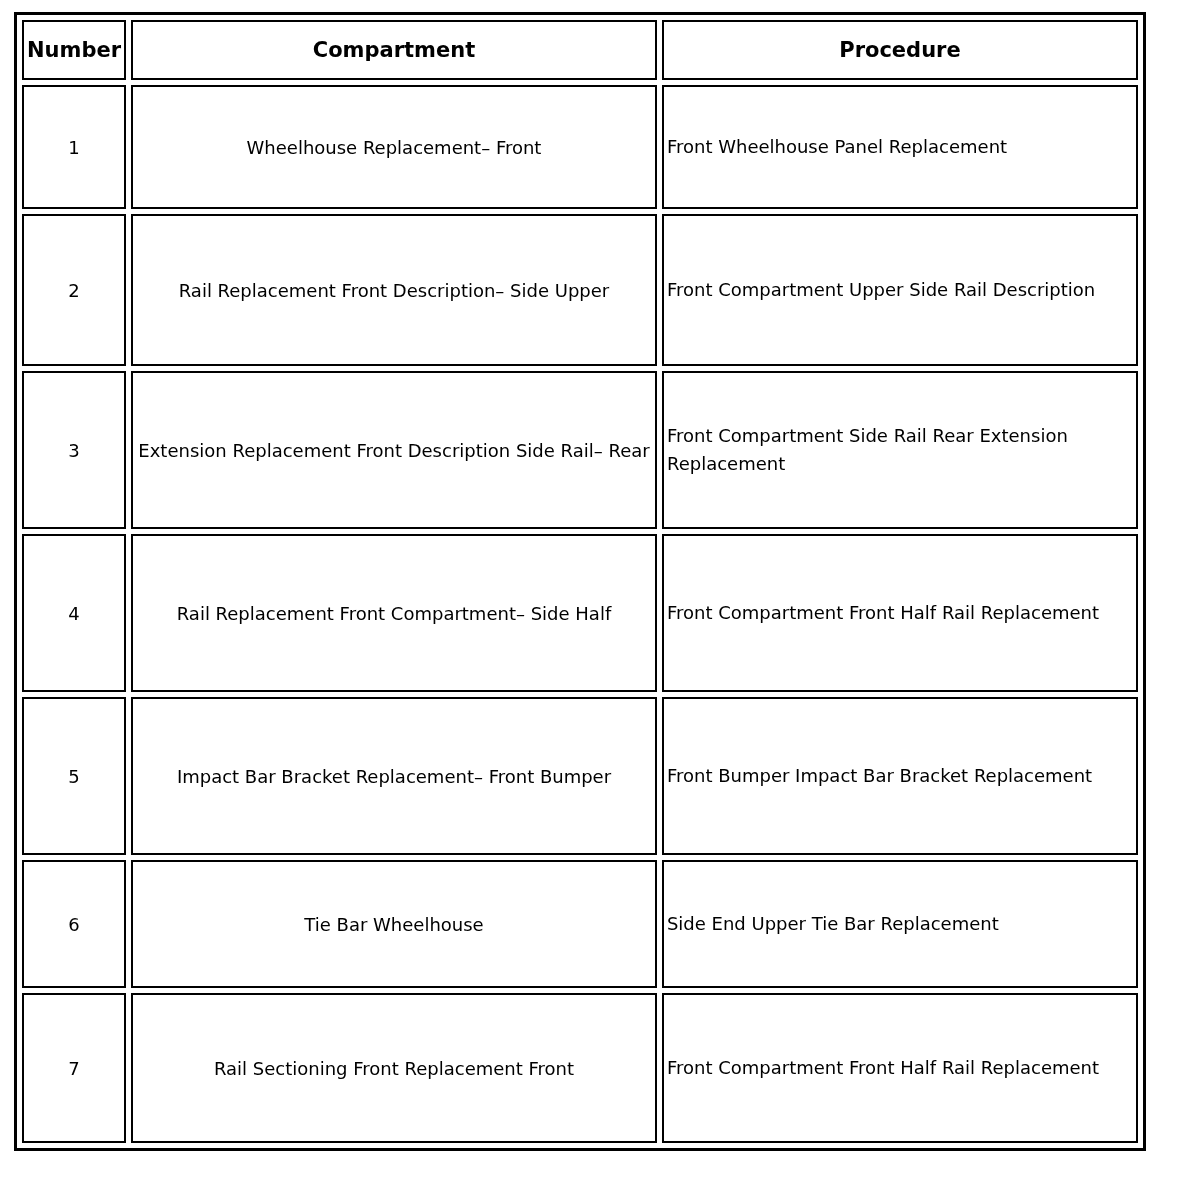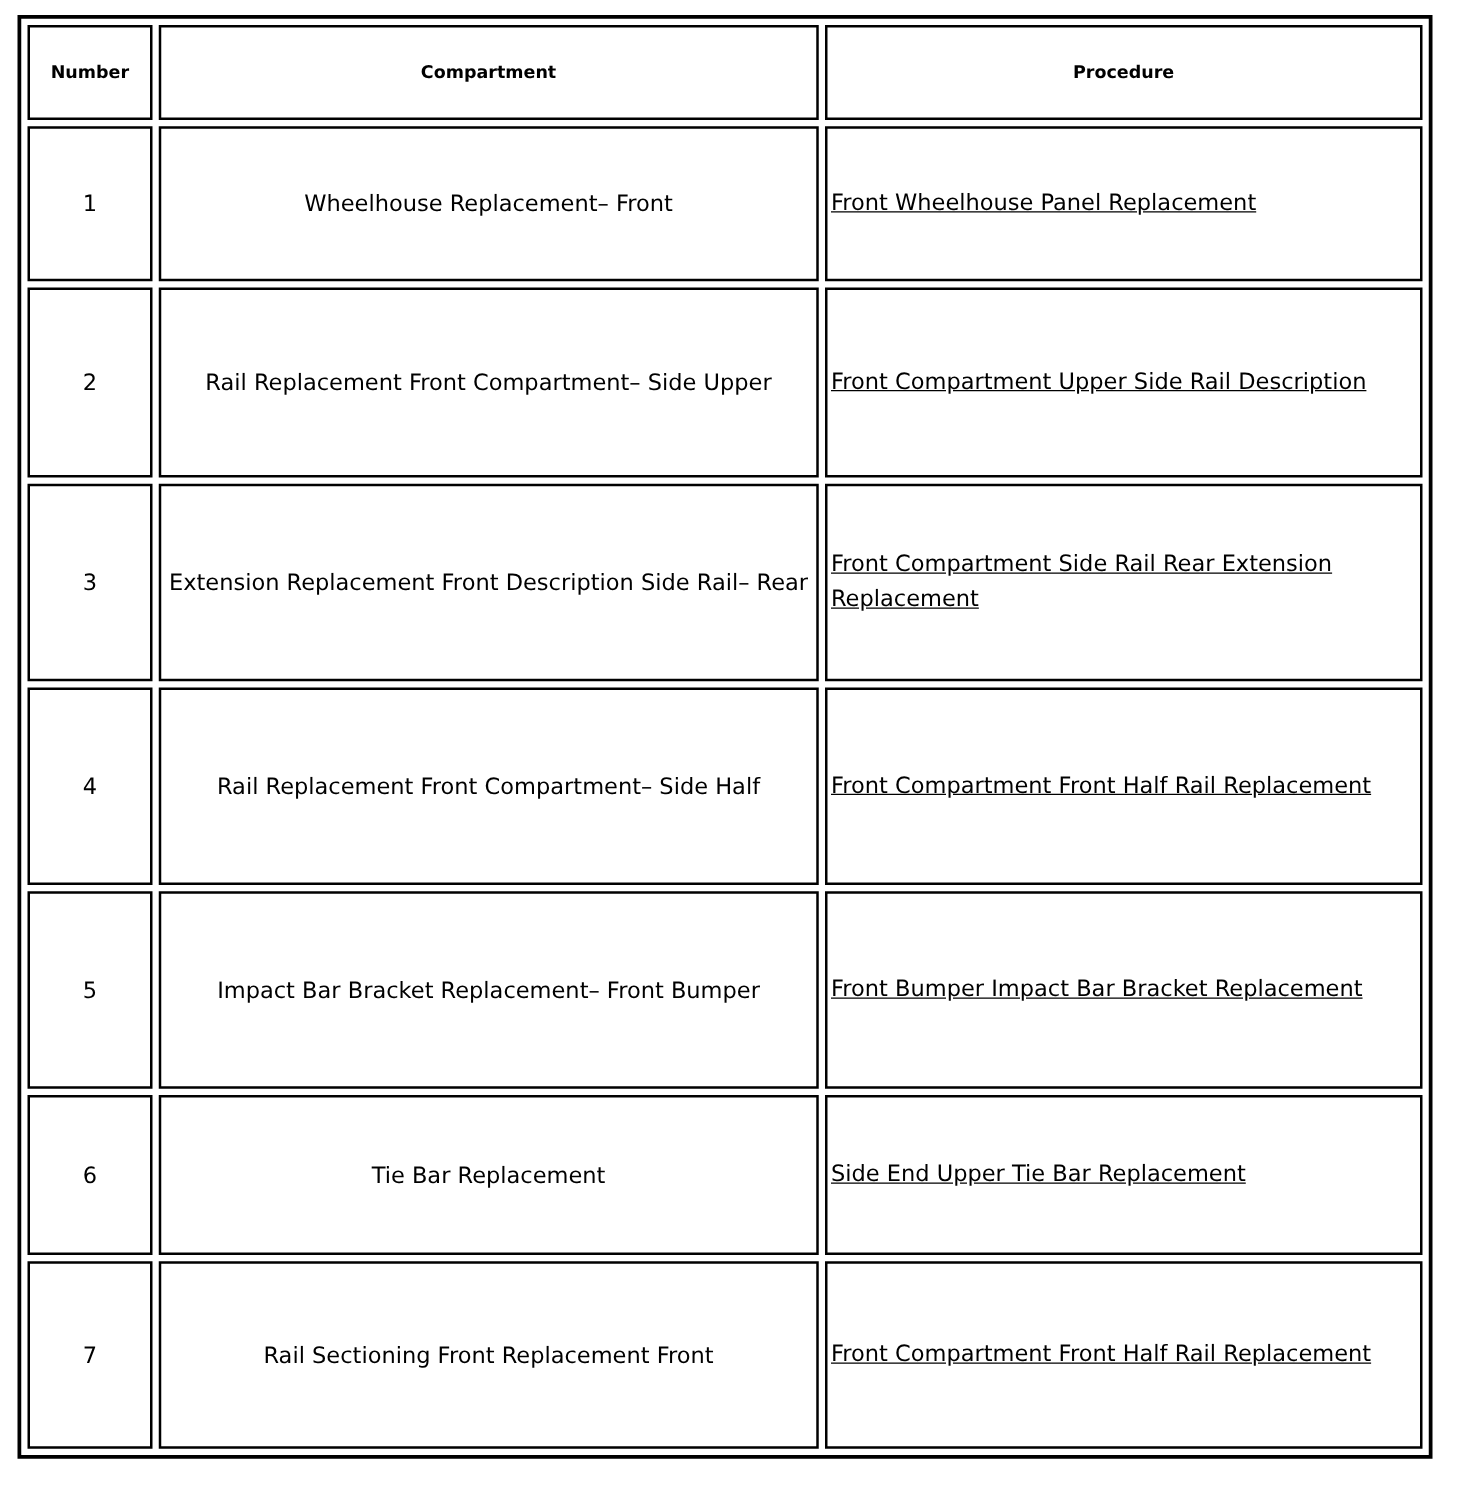--- a/index.html
+++ b/index.html
@@ -30,39 +30,38 @@
     padding: 2px 3px;
     box-sizing: border-box;
   }
   th.col-number  { width: 100px; }
   th.col-desc    { width: 530px; }
   th.col-proc    { width: 480px; margin-top: 16px; }
 
   table.proc-table th {
     font-weight: bold;
     text-align: center;
-    height: 76px;
-    font-size: 14px;
+    height: 60px;
+    font-size: 21px;
   }
   td.cell-number {
     text-align: center;
   }
   td.cell-desc {
     text-align: center;
     padding-left: 4px;
     padding-right: 10px;
   }
   td.cell-proc {
     text-align: left;
     padding-left: 4px;
     padding-right: 28px;
   }
   a.proc-link {
     color: #000000;
-    text-decoration: underline;
     cursor: pointer;
     line-height: 1.55;
     text-align: center;
   }
   
   tbody tr:nth-child(1) td { height: 124px; }
   tbody tr:nth-child(2) td { height: 152px; }
   tbody tr:nth-child(3) td { height: 158px; }
   tbody tr:nth-child(4) td { height: 158px; }
   tbody tr:nth-child(5) td { height: 158px; }
@@ -82,41 +81,41 @@
       </tr>
     </thead>
     <tbody>
       <tr>
         <td class="cell-number">1</td>
         <td class="cell-desc">Wheelhouse Replacement– Front</td>
         <td class="cell-proc"><a class="proc-link">Front Wheelhouse Panel Replacement</a></td>
       </tr>
       <tr>
         <td class="cell-number">2</td>
-        <td class="cell-desc">Rail Replacement Front Compartment– Side Upper</td>
+        <td class="cell-desc">Rail Replacement Front Description– Side Upper</td>
         <td class="cell-proc"><a class="proc-link">Front Compartment Upper Side Rail Description</a></td>
       </tr>
       <tr>
         <td class="cell-number">3</td>
         <td class="cell-desc">Extension Replacement Front Description Side Rail– Rear</td>
         <td class="cell-proc"><a class="proc-link">Front Compartment Side Rail Rear Extension Replacement</a></td>
       </tr>
       <tr>
         <td class="cell-number">4</td>
         <td class="cell-desc">Rail Replacement Front Compartment– Side Half</td>
         <td class="cell-proc"><a class="proc-link">Front Compartment Front Half Rail Replacement</a></td>
       </tr>
       <tr>
         <td class="cell-number">5</td>
         <td class="cell-desc">Impact Bar Bracket Replacement– Front Bumper</td>
         <td class="cell-proc"><a class="proc-link">Front Bumper Impact Bar Bracket Replacement</a></td>
       </tr>
       <tr>
         <td class="cell-number">6</td>
-        <td class="cell-desc">Tie Bar Replacement</td>
+        <td class="cell-desc">Tie Bar Wheelhouse</td>
         <td class="cell-proc"><a class="proc-link">Side End Upper Tie Bar Replacement</a></td>
       </tr>
       <tr>
         <td class="cell-number">7</td>
         <td class="cell-desc">Rail Sectioning Front Replacement Front</td>
         <td class="cell-proc"><a class="proc-link">Front Compartment Front Half Rail Replacement</a></td>
       </tr>
     </tbody>
   </table>
 </div>

